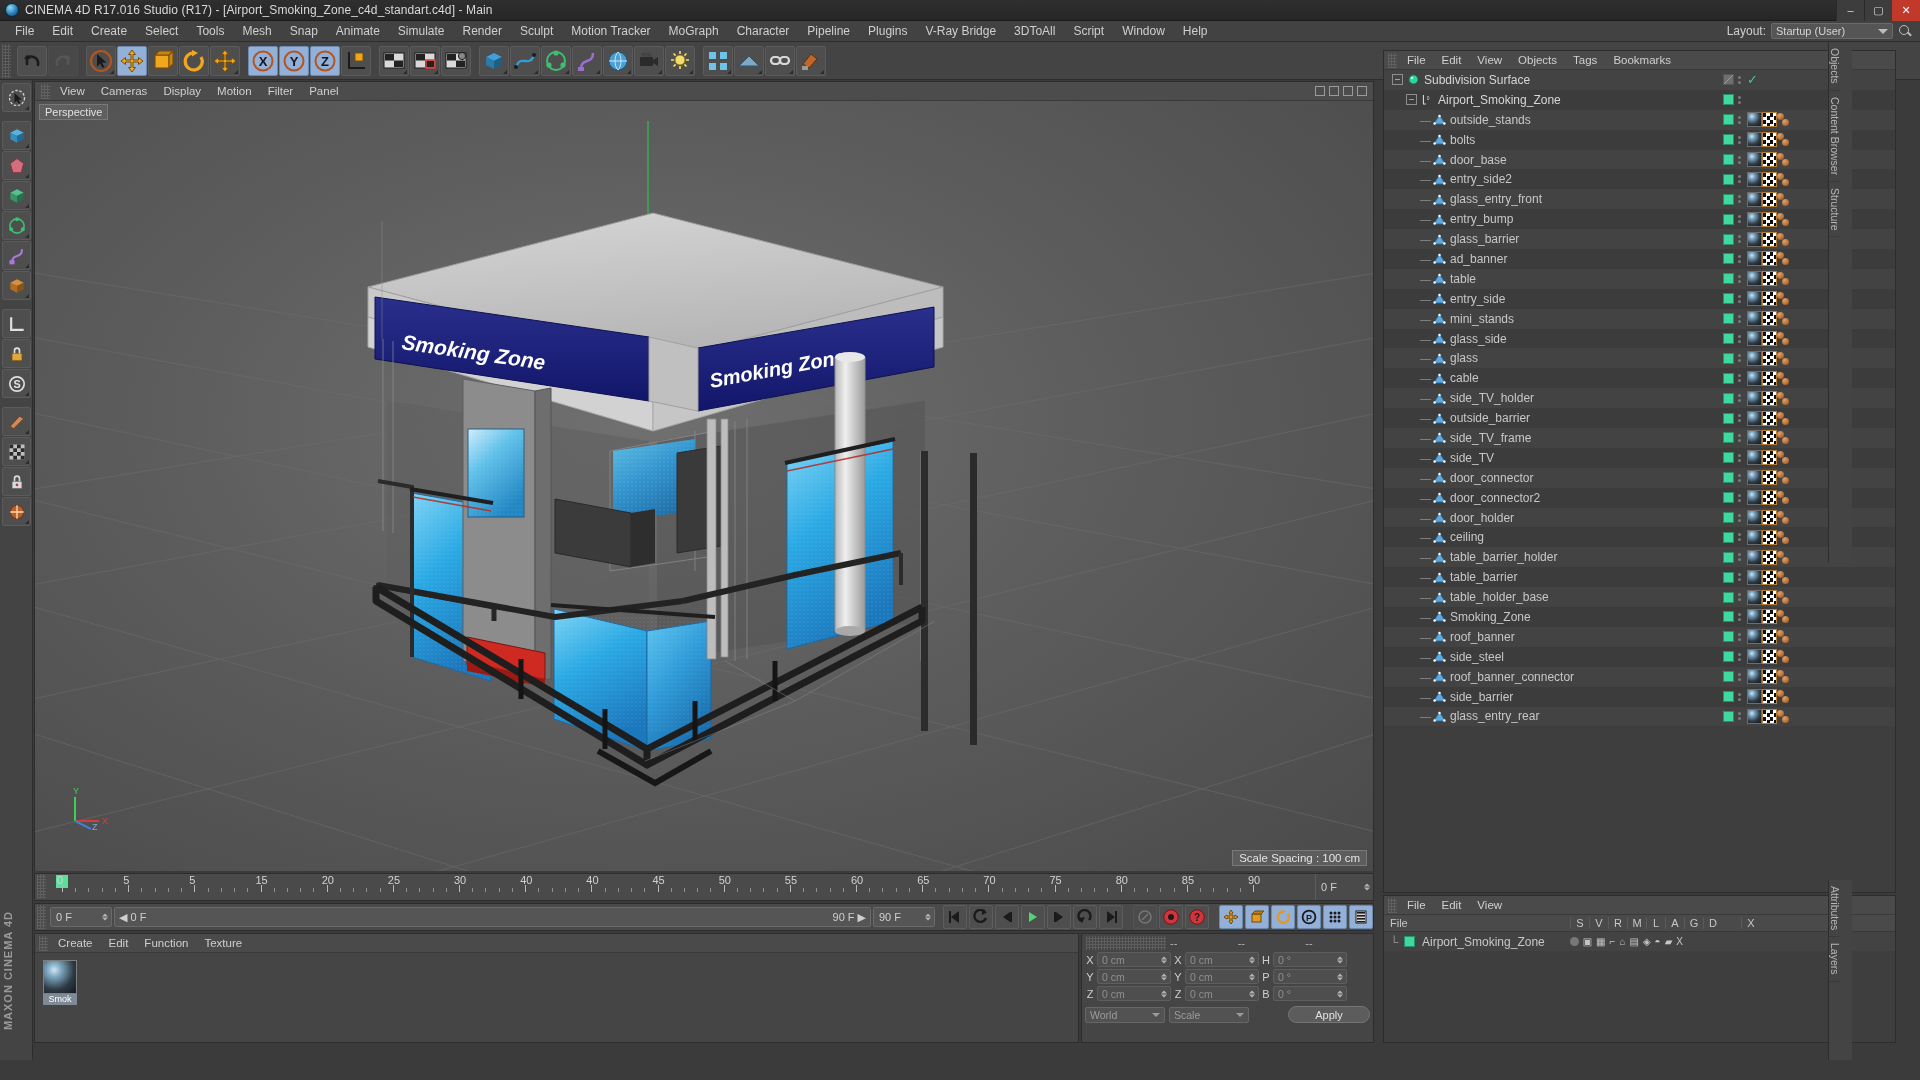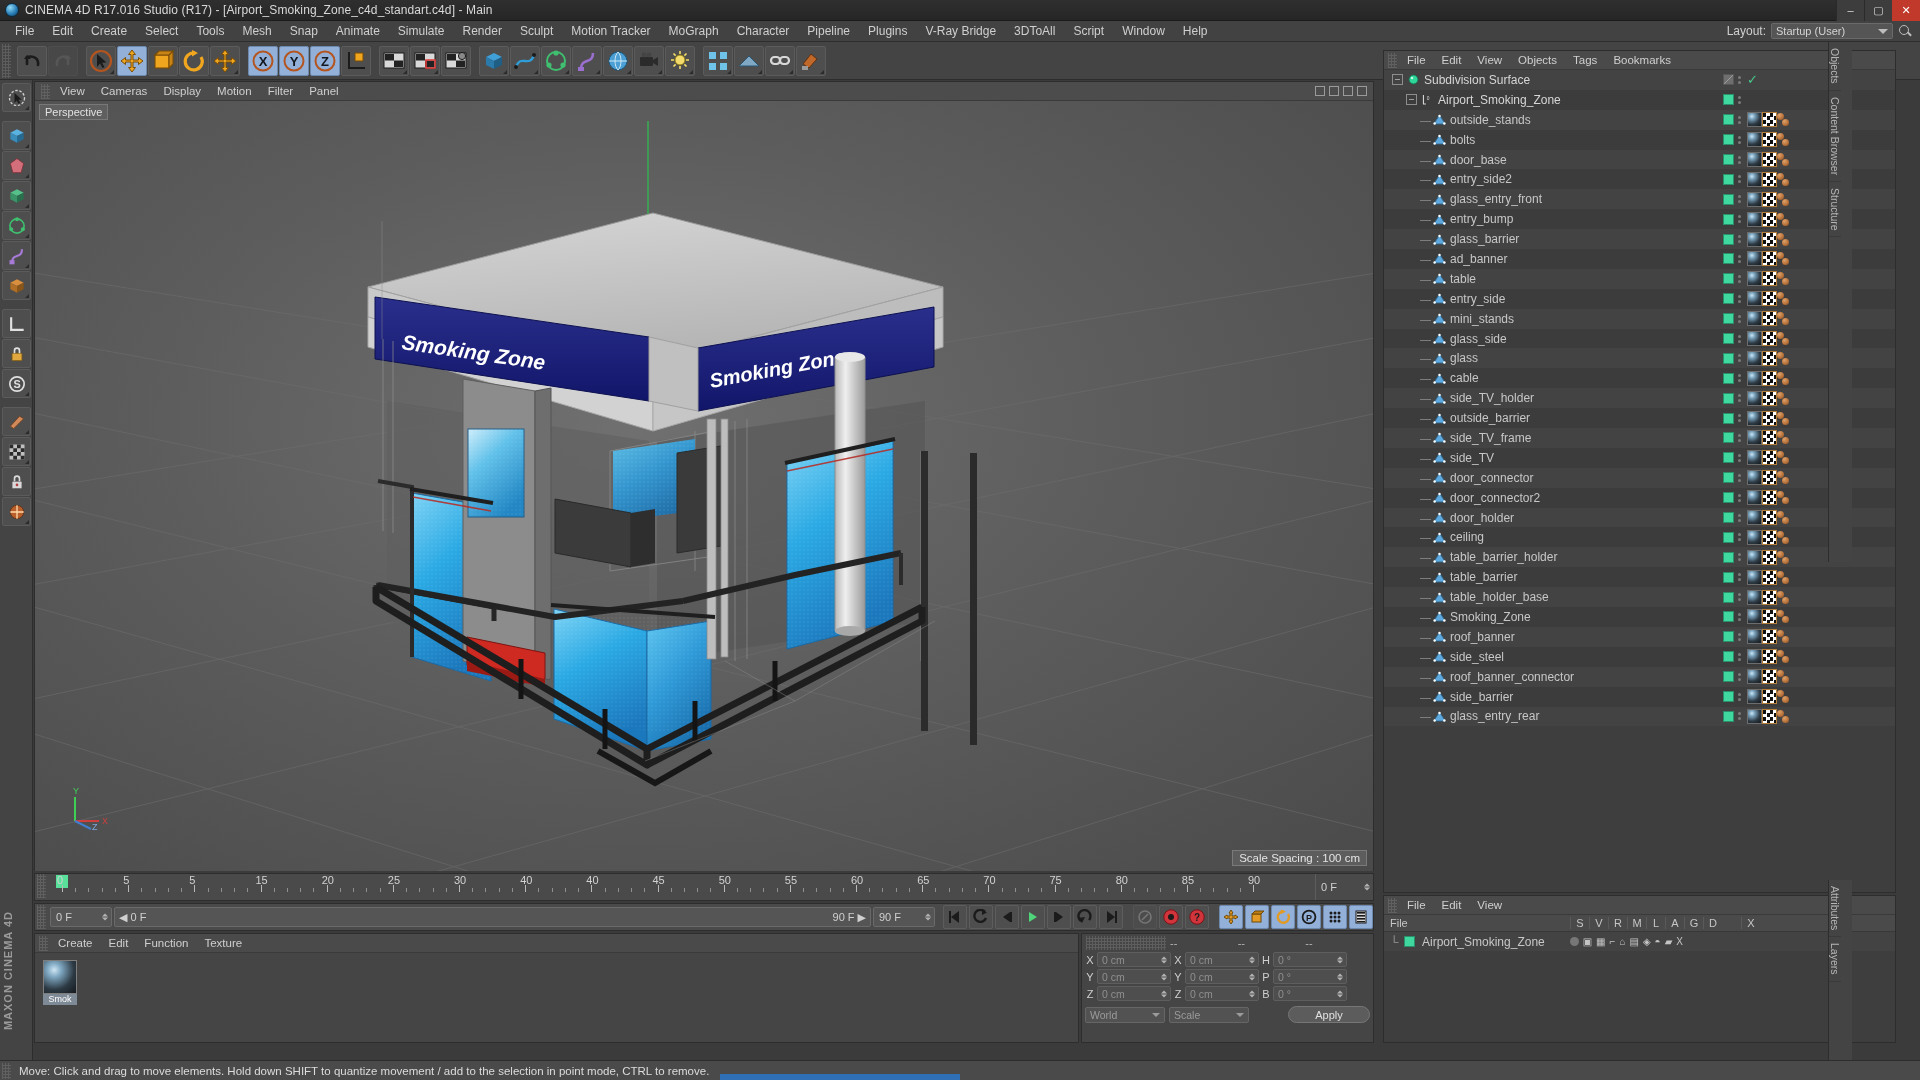--- a/index.html
+++ b/index.html
@@ -2179,19 +2179,14 @@
   <div class="rtabs" style="top:42px;height:520px">
     <div class="rtab">Objects</div>
     <div class="rtab">Content Browser</div>
     <div class="rtab">Structure</div>
   </div>
   <div class="rtabs" style="top:880px;height:180px">
     <div class="rtab">Attributes</div>
     <div class="rtab">Layers</div>
   </div>
 
-  <div class="statusbar">
-    <span class="grip" style="height:16px"></span>
-    <span class="status-txt">Move: Click and drag to move elements. Hold down SHIFT to quantize movement / add to the selection in point mode, CTRL to remove.</span>
-    <span class="status-prog"></span>
-  </div>
 
 </div>
 
 </body></html>

